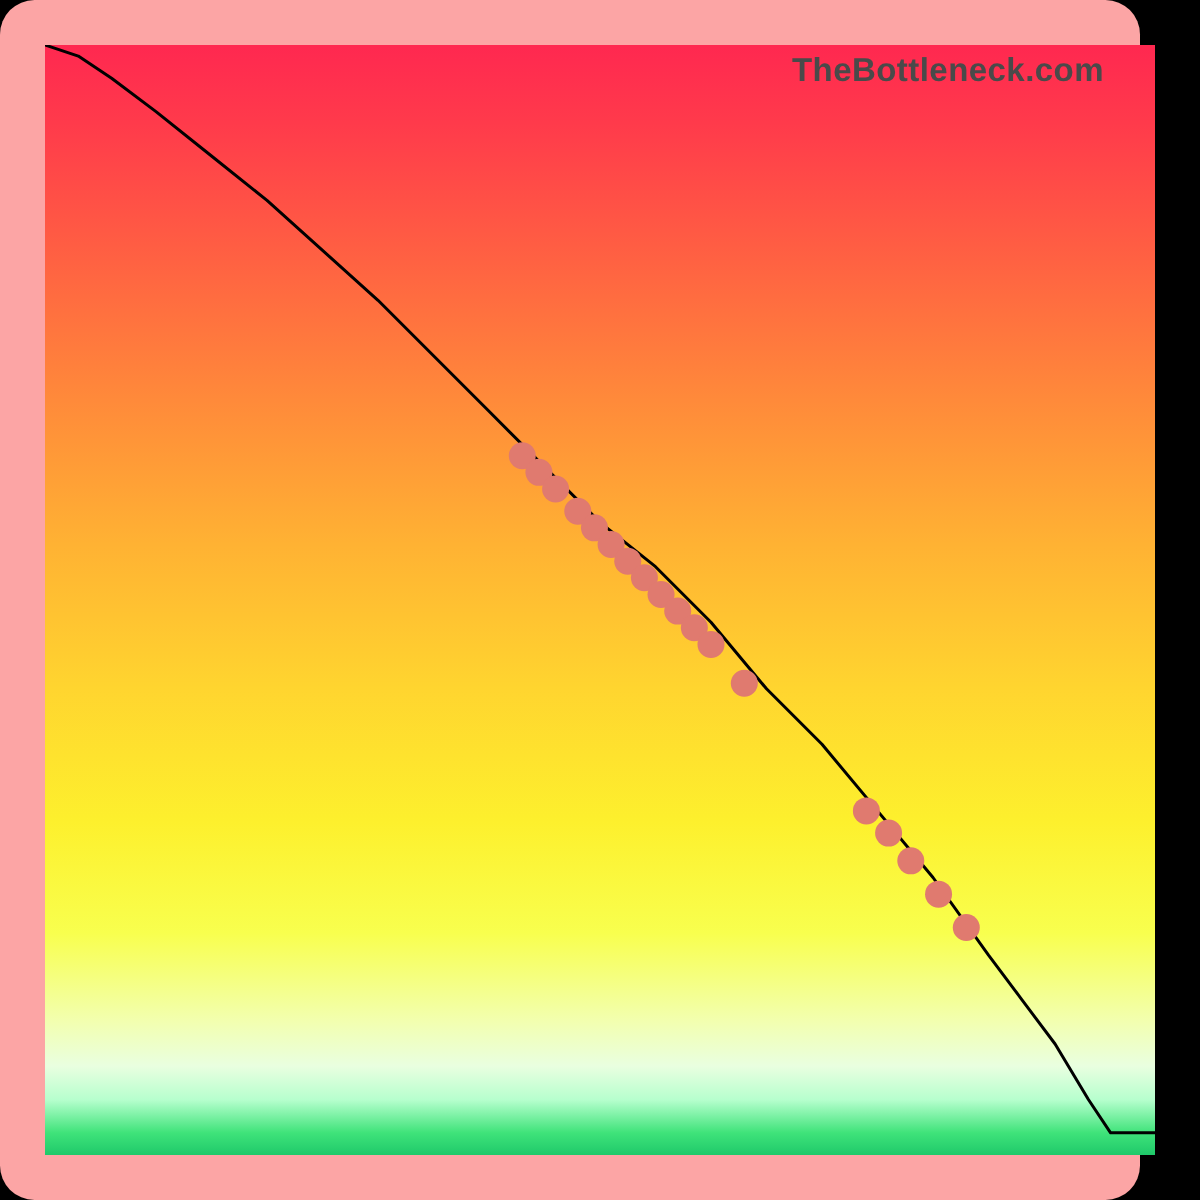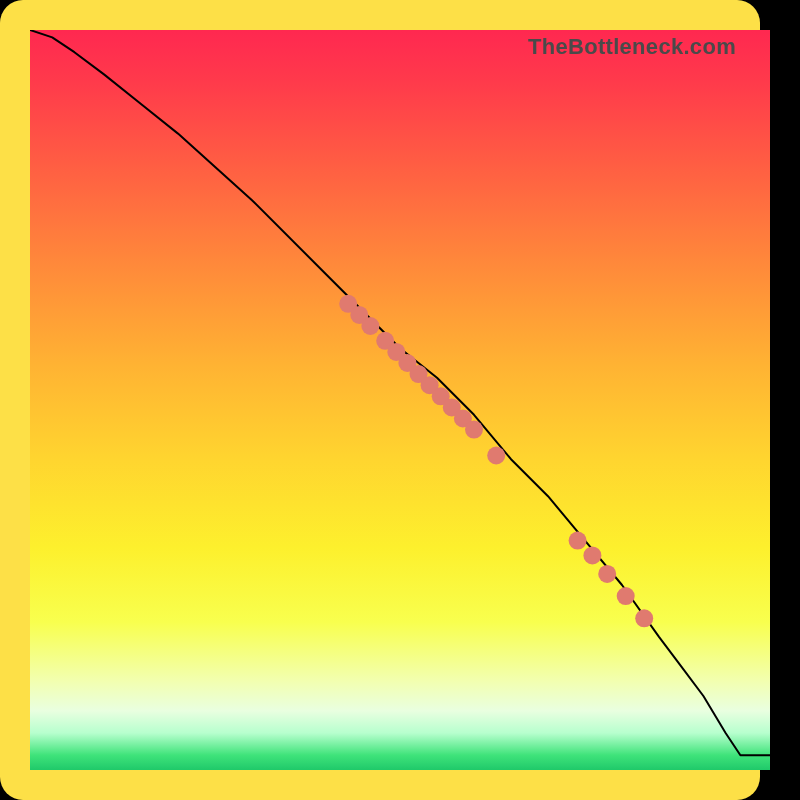--- a/index.html
+++ b/index.html
@@ -3,21 +3,21 @@
 <meta charset="utf-8">
 <style>
   * { margin: 0; padding: 0; box-sizing: border-box; }
   html, body { width: 800px; height: 800px; overflow: hidden; }
   body { background: #000; font-family: Arial, Helvetica, sans-serif; }
 
   .frame {
     position: absolute;
     left: 0; top: 0;
     width: 760px; height: 800px;
-    background: #fde047;
+    background: #fca5a5;
     border-radius: 23px;
   }
 
   .plot-area {
     position: absolute;
     left: 30px;
     top: 30px;
     width: 740px;
     height: 740px;
     overflow: hidden;

